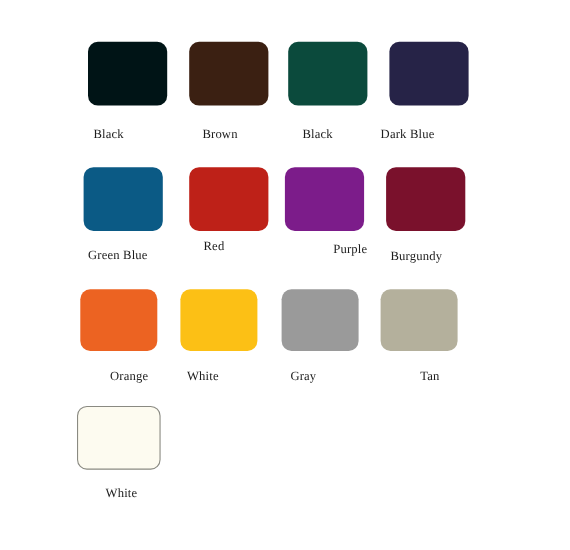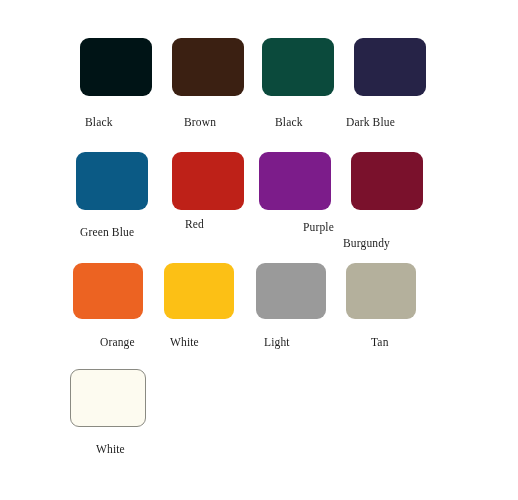--- a/index.html
+++ b/index.html
@@ -83,36 +83,36 @@
       <div class="swatch-cell" style="left: 0px; top: 0px;">
         <div class="swatch-chip" style="left: 172px; top: 152px; width: 72px; height: 58px; background: rgb(190, 33, 24);"></div>
         <div class="swatch-label" style="left: 185px; top: 218px; color: rgb(29, 29, 29);">Red</div>
       </div>
       <div class="swatch-cell" style="left: 0px; top: 0px;">
         <div class="swatch-chip" style="left: 259px; top: 152px; width: 72px; height: 58px; background: rgb(124, 28, 138);"></div>
         <div class="swatch-label" style="left: 272px; top: 221px; color: rgb(29, 29, 29); margin-left: 31px;">Purple</div>
       </div>
       <div class="swatch-cell" style="left: 0px; top: 0px;">
         <div class="swatch-chip" style="left: 351px; top: 152px; width: 72px; height: 58px; background: rgb(122, 17, 44);"></div>
-        <div class="swatch-label" style="left: 343px; top: 227px; color: rgb(29, 29, 29); margin-top: 10px;">Burgundy</div>
+        <div class="swatch-label" style="left: 355px; top: 227px; color: rgb(29, 29, 29);">Burgundy</div>
       </div>
       <div class="swatch-cell" style="left: 0px; top: 0px;">
         <div class="swatch-chip" style="left: 73px; top: 263px; width: 70px; height: 56px; background: rgb(236, 99, 34);"></div>
         <div class="swatch-label" style="left: 80px; top: 336px; color: rgb(29, 29, 29); margin-left: 20px;">Orange</div>
       </div>
       <div class="swatch-cell" style="left: 0px; top: 0px;">
         <div class="swatch-chip" style="left: 164px; top: 263px; width: 70px; height: 56px; background: rgb(252, 192, 21);"></div>
         <div class="swatch-label" style="left: 170px; top: 336px; color: rgb(29, 29, 29);">White</div>
       </div>
       <div class="swatch-cell" style="left: 0px; top: 0px;">
         <div class="swatch-chip" style="left: 256px; top: 263px; width: 70px; height: 56px; background: rgb(154, 154, 154);"></div>
-        <div class="swatch-label" style="left: 264px; top: 336px; color: rgb(29, 29, 29);">Light</div>
+        <div class="swatch-label" style="left: 264px; top: 336px; color: rgb(29, 29, 29);">Gray</div>
       </div>
       <div class="swatch-cell" style="left: 0px; top: 0px;">
         <div class="swatch-chip" style="left: 346px; top: 263px; width: 70px; height: 56px; background: rgb(180, 176, 156);"></div>
-        <div class="swatch-label" style="left: 371px; top: 336px; color: rgb(29, 29, 29);">Tan</div>
+        <div class="swatch-label" style="left: 382px; top: 336px; color: rgb(29, 29, 29);">Tan</div>
       </div>
       <div class="swatch-cell" style="left: 0px; top: 0px;">
         <div class="swatch-chip bordered" style="left: 70px; top: 369px; width: 76px; height: 58px; background: rgb(253, 251, 240);"></div>
         <div class="swatch-label" style="left: 80px; top: 443px; color: rgb(29, 29, 29); margin-left: 16px;">White</div>
       </div>
     </div>
 </div>
 
 </body></html>

